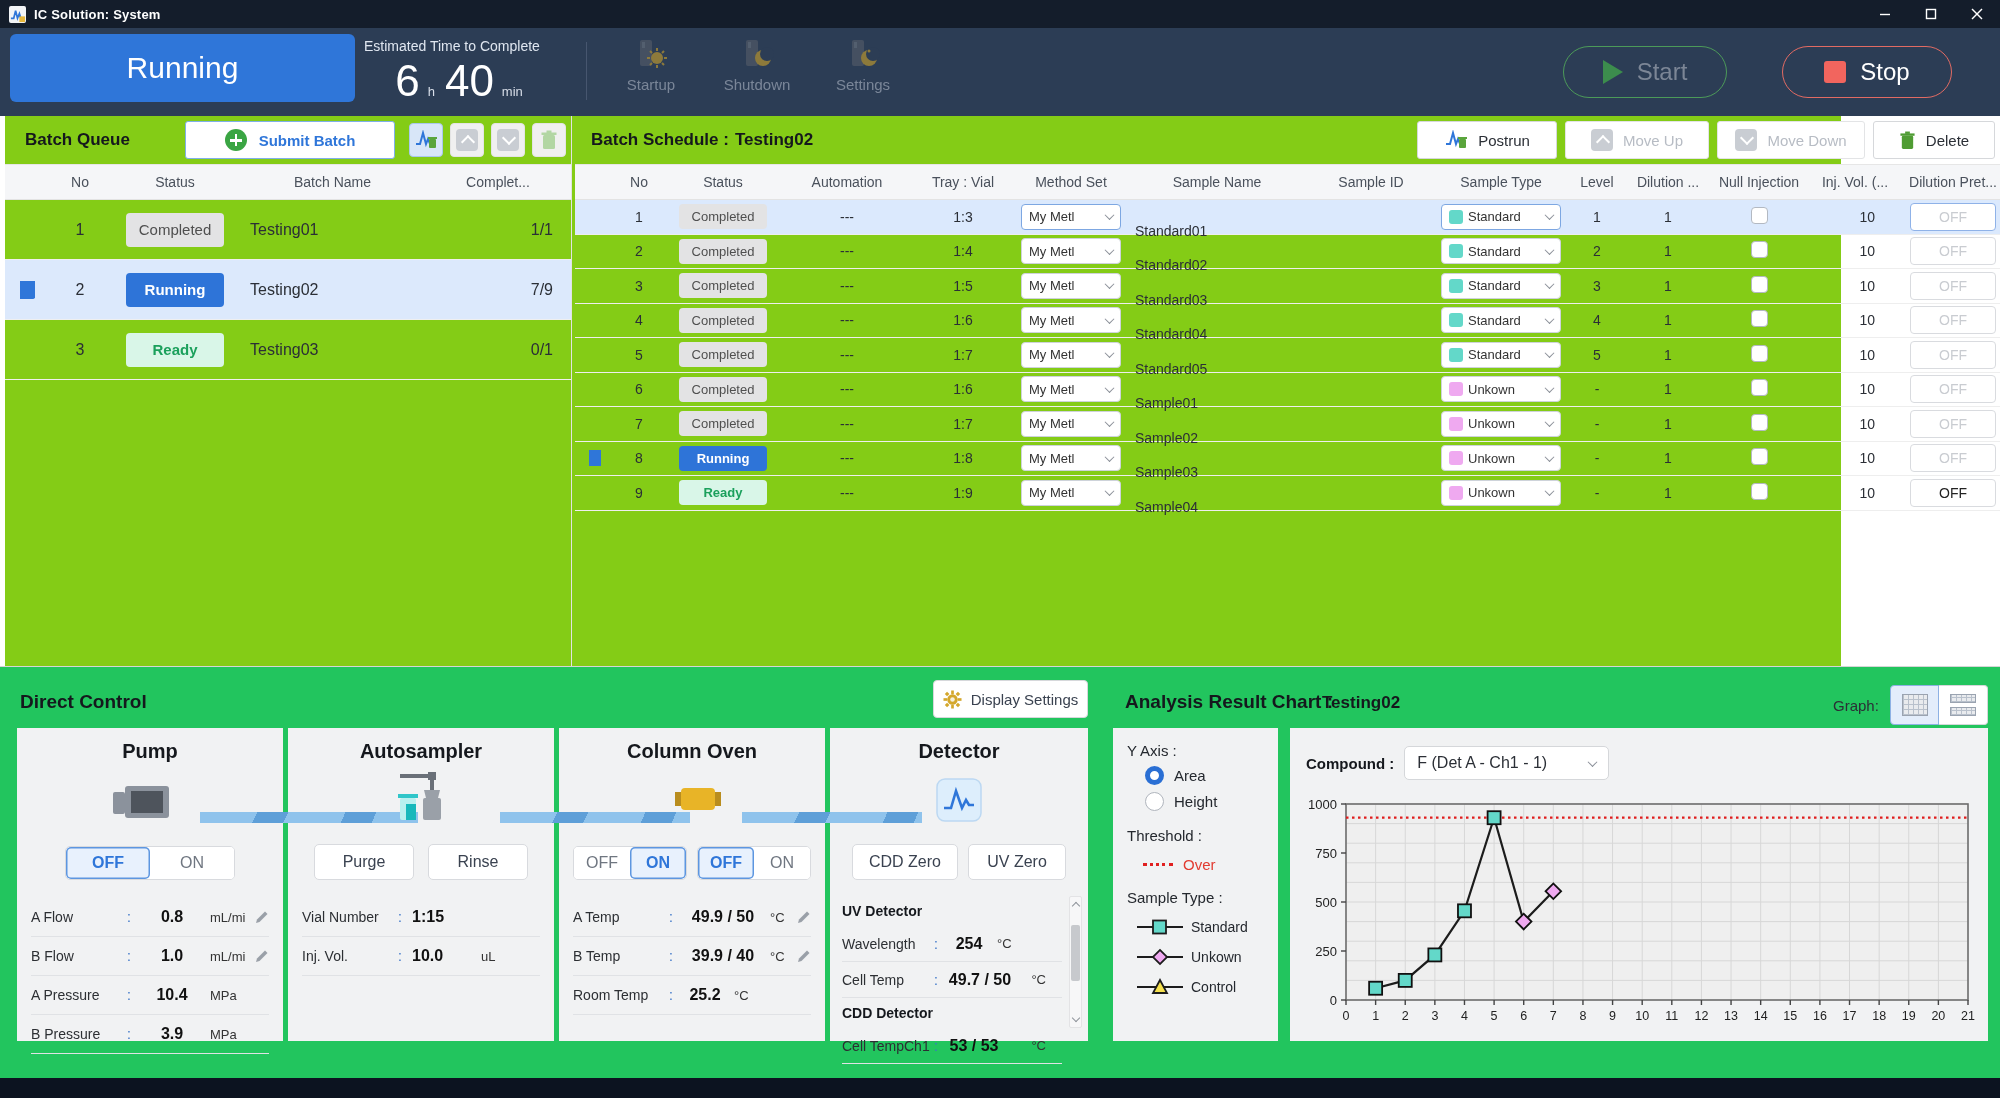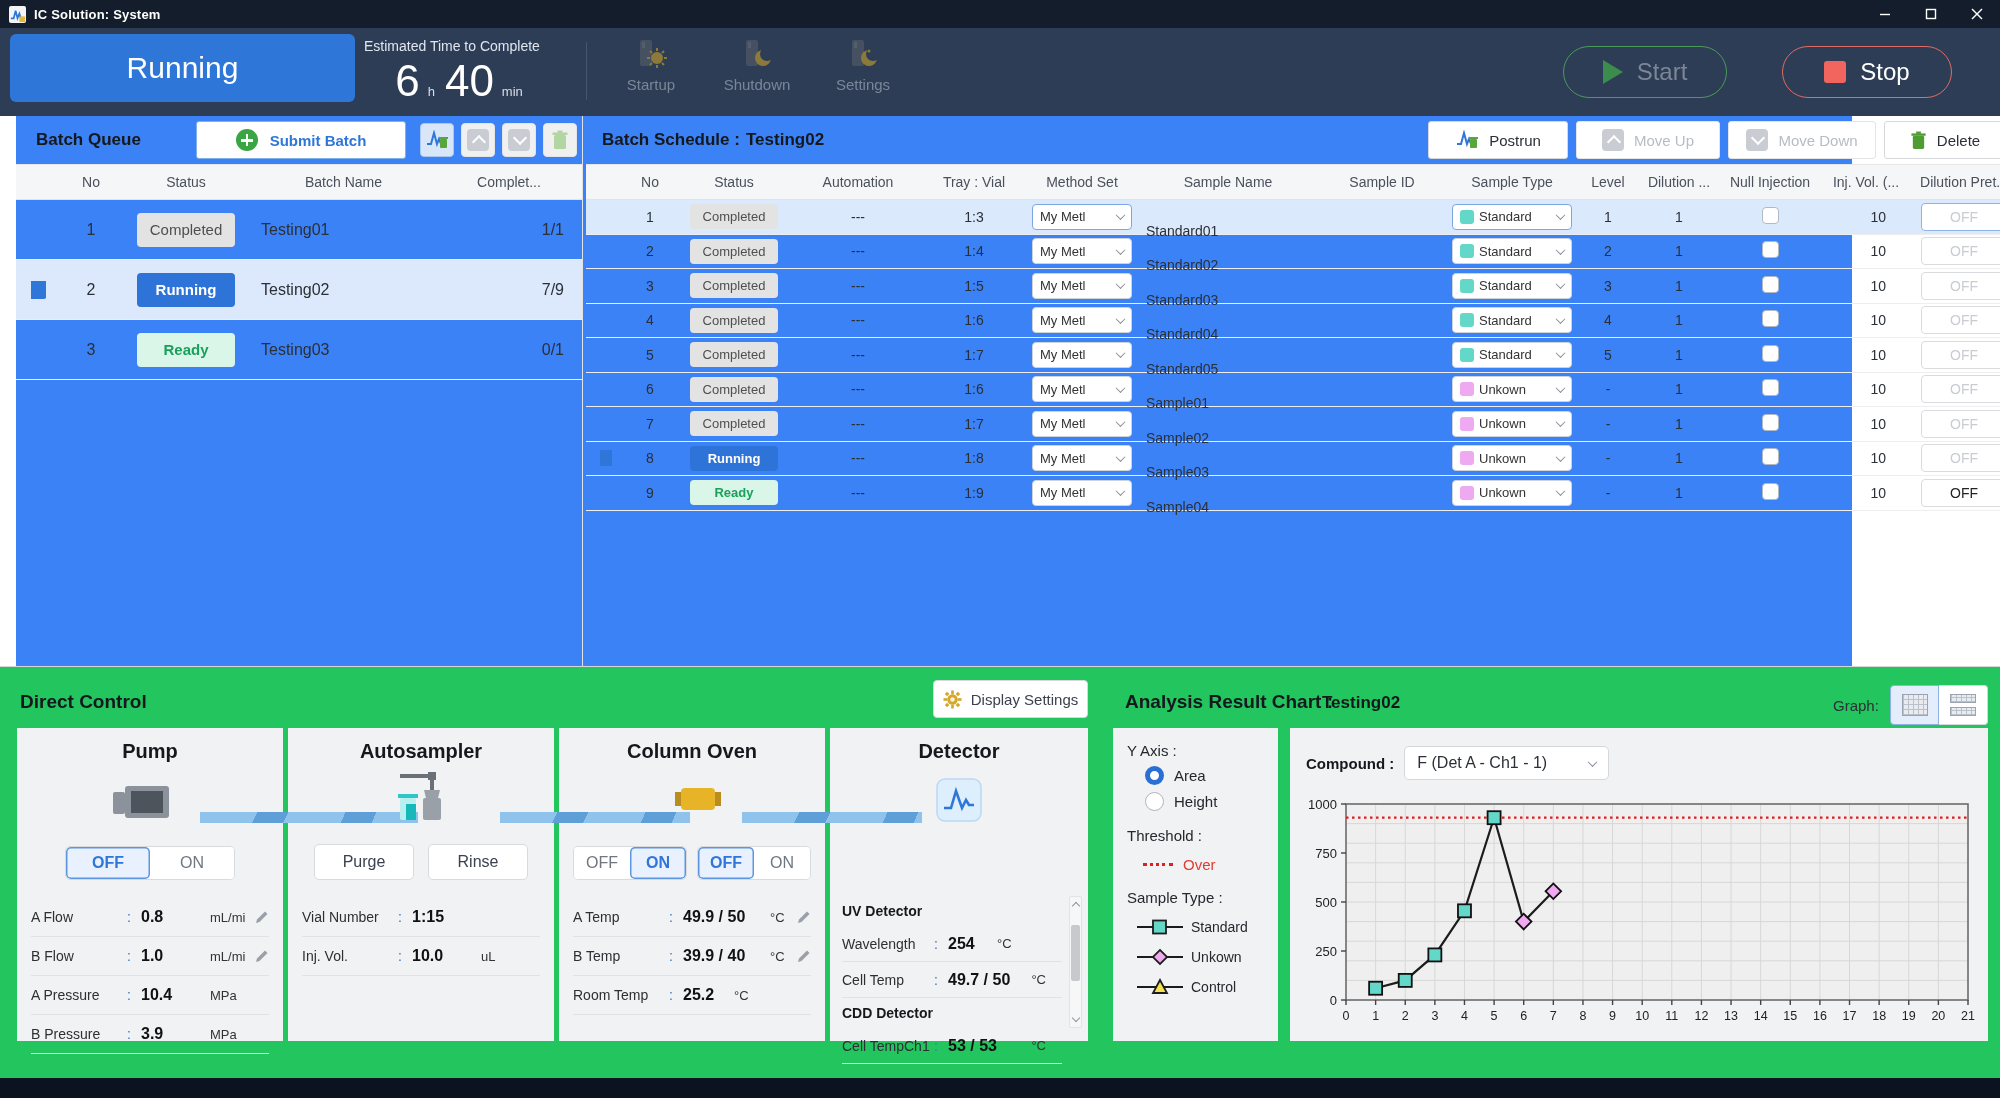--- a/index.html
+++ b/index.html
@@ -26,21 +26,21 @@
   .sysbtn { display:flex; flex-direction:column; align-items:center; width:72px; opacity:.62; cursor:default; }
   .sysbtn svg { width:34px; height:36px; }
   .sysbtn .lb { font-size:15px; color:#aab3c2; margin-top:2px; }
   .pill { position:absolute; top:18px; height:52px; border-radius:26px; display:flex; align-items:center; justify-content:center; gap:14px; background:transparent; font-size:24px; cursor:default; }
   .pill.start { left:1563px; width:164px; border:1.5px solid #4c9a59; color:#7c8696;gap:14px; }
   .pill.stop  { left:1782px; width:170px; border:1.5px solid #e26b63; color:#ffffff; }
   .tri-play { width:0; height:0; border-left:20px solid #3c8d4d; border-top:12px solid transparent; border-bottom:12px solid transparent; }
   .sq-stop { width:22px; height:22px; background:#f2655e; border-radius:3px; }
 
   
-  .mainarea { position:absolute; left:16px; top:116px; width:1836px; height:550px; background:#3b82f6; }
+  .mainarea { position:absolute; left:5px; top:116px; width:1836px; height:550px; background:#84cc16; }
   .qpanel { position:absolute; left:0; top:0; width:567px; height:550px; border-right:1px solid #e2e2e2; }
   .spanel { position:absolute; left:570px; top:0; width:1430px; height:550px; }
 
   .sect-title { font-size:17px; font-weight:bold; color:#15181d; }
   .qhead { position:absolute; left:0; top:0; width:100%; height:48px; }
   .qhead .sect-title { position:absolute; left:20px; top:14px; }
   .submit-btn { position:absolute; left:180px; top:5px; width:210px; height:38px; background:#fff; border:1px solid #7fb0e8; border-radius:3px; display:flex; align-items:center; justify-content:center; gap:12px; cursor:pointer; }
   .submit-btn .pl { width:22px; height:22px; border-radius:50%; background:#3aa543; position:relative; }
   .submit-btn .pl::before,.submit-btn .pl::after { content:""; position:absolute; background:#fff; }
   .submit-btn .pl::before { left:5px; top:10px; width:12px; height:2.5px; }
@@ -130,21 +130,21 @@
   .pump-toggle { position:absolute; left:48px; top:118px; width:170px; }
   .oven-toggles { position:absolute; left:14px; top:118px; width:238px; display:flex; gap:10px; }
   .oven-toggles .toggle { flex:1; }
   .btnrow { position:absolute; left:0; top:116px; width:100%; display:flex; justify-content:center; gap:14px; }
   .wbtn { min-width:100px; height:36px; padding:0 16px; background:#fff; border:1px solid #d8dade; border-radius:5px; font-size:16px; color:#3a4250; font-family:inherit; cursor:pointer; }
 
   .readouts { position:absolute; left:14px; top:170px; width:238px; }
   .dr { display:flex; align-items:center; height:39px; border-bottom:1px solid #e0e2e5; font-size:14px; color:#2c2f33; }
   .dr .l { flex:0 0 96px; text-align:left; }
   .dr .c { flex:0 0 14px; color:#3a74c8; }
-  .dr .v { flex:0 0 62px; text-align:left; font-size:16px; font-weight:bold; color:#111; }
+  .dr .v { flex:0 0 62px; text-align:center; font-size:16px; font-weight:bold; color:#111; }
   .dr .u { font-size:13px; color:#333; margin-left:7px; }
   .dr .u.far { margin-left:auto; margin-right:16px; }
   .dr .pen { margin-left:auto; }
   .dr-h { display:flex; align-items:center; height:30px; font-size:14px; font-weight:bold; color:#15181d; }
   .det-list { position:absolute; left:12px; top:168px; width:220px; }
   .scrollbar { position:absolute; right:6px; top:168px; width:13px; height:132px; background:#f7f7f8; border:1px solid #e3e3e5; border-radius:2px; }
   .scrollbar .thumb { position:absolute; left:1px; top:28px; width:9px; height:56px; background:#c7c9cd; border-radius:2px; }
   .scrollbar .a { position:absolute; left:2.5px; width:6px; height:6px; border-right:1.5px solid #8f949b; border-bottom:1.5px solid #8f949b; }
   .scrollbar .a.up { top:6px; transform:rotate(225deg); }
   .scrollbar .a.dn { bottom:6px; transform:rotate(45deg); }
@@ -788,20 +788,24 @@
     </div>
   </div>
 
   <div class="dc-panel p-det">
     <div class="p-title">Detector</div>
     <div class="icon-row">
       <svg class="devicon" style="position:absolute;left:106px;top:2px" width="46" height="44" viewBox="0 0 46 44">
         <rect x="1" y="1" width="44" height="42" rx="8" fill="#ddeefc" stroke="#bcd8f2" stroke-width="1.5"></rect>
         <polyline points="8,30 15,30 20,13 26,30 30,22 33,27 38,27" fill="none" stroke="#2f76d9" stroke-width="2.6"></polyline>
       </svg>
+    </div>
+    <div class="btnrow" style="gap:10px">
+      <button class="wbtn" style="min-width:106px">CDD Zero</button>
+      <button class="wbtn" style="min-width:98px">UV Zero</button>
     </div>
     <div class="det-list">
       <div class="dr-h">UV Detector</div>
       <div class="dr" style="height:36px">
         <span class="l" style="flex-basis:92px">Wavelength</span>
           <span class="c">:</span>
         <span class="v" style="flex-basis:42px">254</span>
         <span class="u">°C</span>
       </div>
       <div class="dr" style="height:36px">

